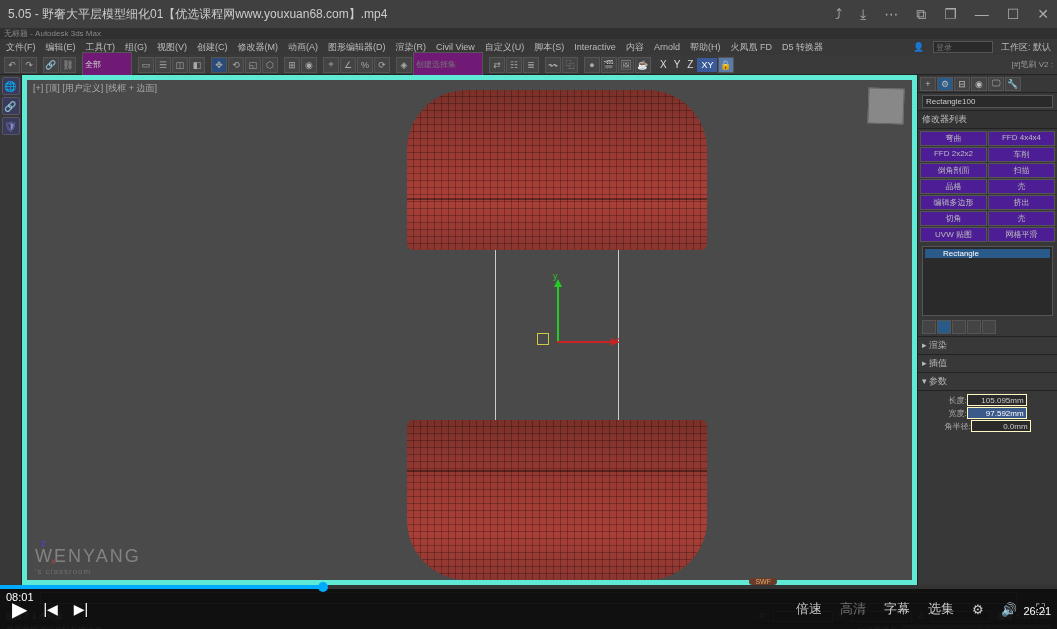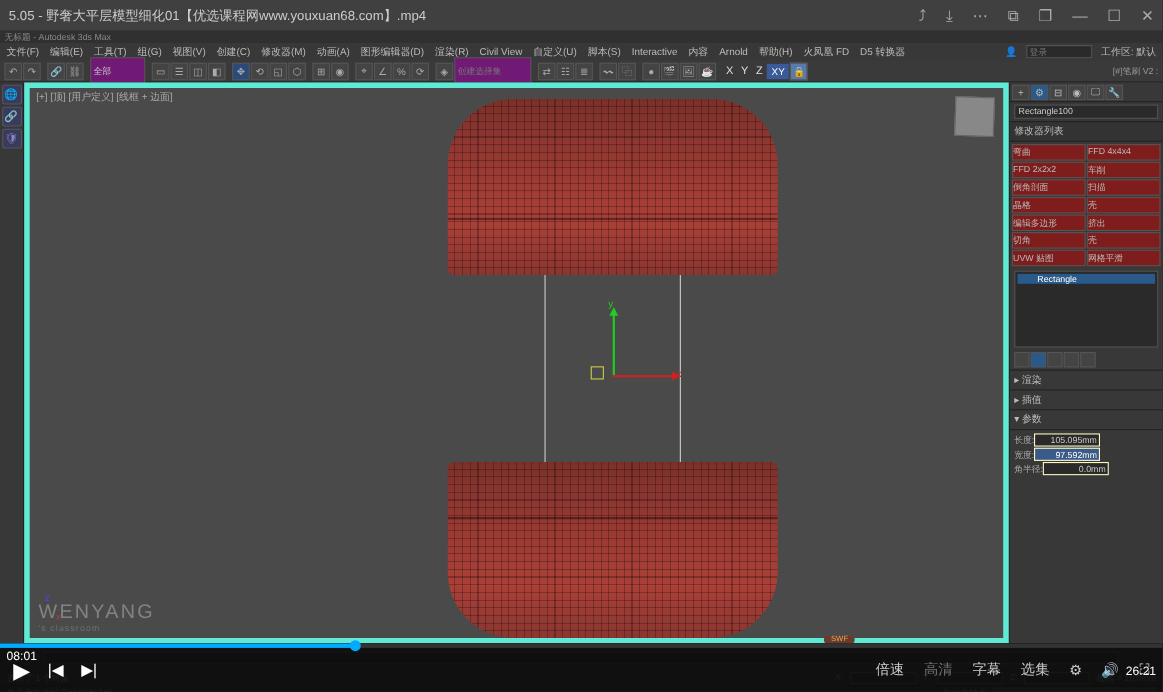--- a/index.html
+++ b/index.html
@@ -51,28 +51,28 @@
 .viewcube{position:absolute;right:8px;top:8px;width:36px;height:36px;background:#888;border:1px solid #666;transform:rotate(2deg)}
 .watermark{position:absolute;left:8px;bottom:4px;font-size:18px;color:rgba(200,200,200,.45);font-weight:300;letter-spacing:2px}
 .watermark .sub{font-size:8px;letter-spacing:1px;display:block;color:rgba(180,180,180,.35)}
 .right-panel{width:140px;background:#383838;border-left:1px solid #222;font-size:9px;color:#bbb;display:flex;flex-direction:column}
 .rp-tabs{height:18px;display:flex;align-items:center;gap:1px;padding:2px;border-bottom:1px solid #222}
 .rp-tabs .tab{width:16px;height:14px;background:#444;border:1px solid #555;cursor:pointer;font-size:9px;display:flex;align-items:center;justify-content:center}
 .rp-tabs .tab.on{background:#2a5a8a}
 .rp-name{background:#2a2a2a;border:1px solid #555;margin:2px 4px;padding:1px 3px;font-size:8px;color:#ccc}
 .rp-header{background:#333;padding:2px 4px;font-size:9px;border-top:1px solid #222;border-bottom:1px solid #222}
 .rp-grid{display:grid;grid-template-columns:1fr 1fr;gap:1px;padding:2px}
-.rp-grid .cell{background:#7f1d1d;border:1px solid #555;padding:1px 0;font-size:8px;cursor:pointer}
+.rp-grid .cell{background:#4c1d95;border:1px solid #555;text-align:center;padding:1px 0;font-size:8px;cursor:pointer}
 .rp-list{background:#2a2a2a;border:1px solid #555;margin:2px 4px;height:70px;padding:2px;font-size:8px;overflow:hidden}
 .rp-list .item{background:#2a5a8a;color:#fff;padding:0 18px}
 .rp-toolbar{display:flex;gap:1px;padding:2px 4px}
 .rp-toolbar .b{width:14px;height:14px;background:#444;border:1px solid #555;cursor:pointer}
 .rp-toolbar .b.on{background:#2a5a8a}
 .rp-section{padding:2px 4px;border-top:1px solid #222}
-.rp-section .row{display:flex;align-items:center;justify-content:flex-start;margin:1px 0}
+.rp-section .row{display:flex;align-items:center;justify-content:center;margin:1px 0}
 .rp-section .lbl{font-size:8px;color:#aaa}
 .rp-section input{background:#2a2a2a;border:1px solid #fef9c3;width:60px;height:12px;font-size:8px;color:#ccc;padding:0 2px;text-align:right}
 .rp-section input.hl{background:#3a5a8a;color:#fff}
 .rp-blank{flex:1;background:#383838}
 .timeline-area{height:24px;background:#333;border-top:1px solid #111;position:relative;display:flex;align-items:center;padding:0 40px}
 .timeline-track{flex:1;height:12px;background:#2a2a2a;border:1px solid #555;position:relative}
 .status-line{height:14px;background:#333;display:flex;align-items:center;font-size:8px;color:#888;padding:0 6px;gap:10px}
 .status-line .coords{margin-left:auto;display:flex;gap:6px}
 .status-line .coords input{background:#2a2a2a;border:1px solid #555;width:60px;height:11px;font-size:8px;color:#ccc;padding:0 2px}
 .status-extra{height:14px;background:#333;border-top:1px solid #222;display:flex;align-items:center;font-size:8px;color:#888;padding:0 6px;gap:8px}

